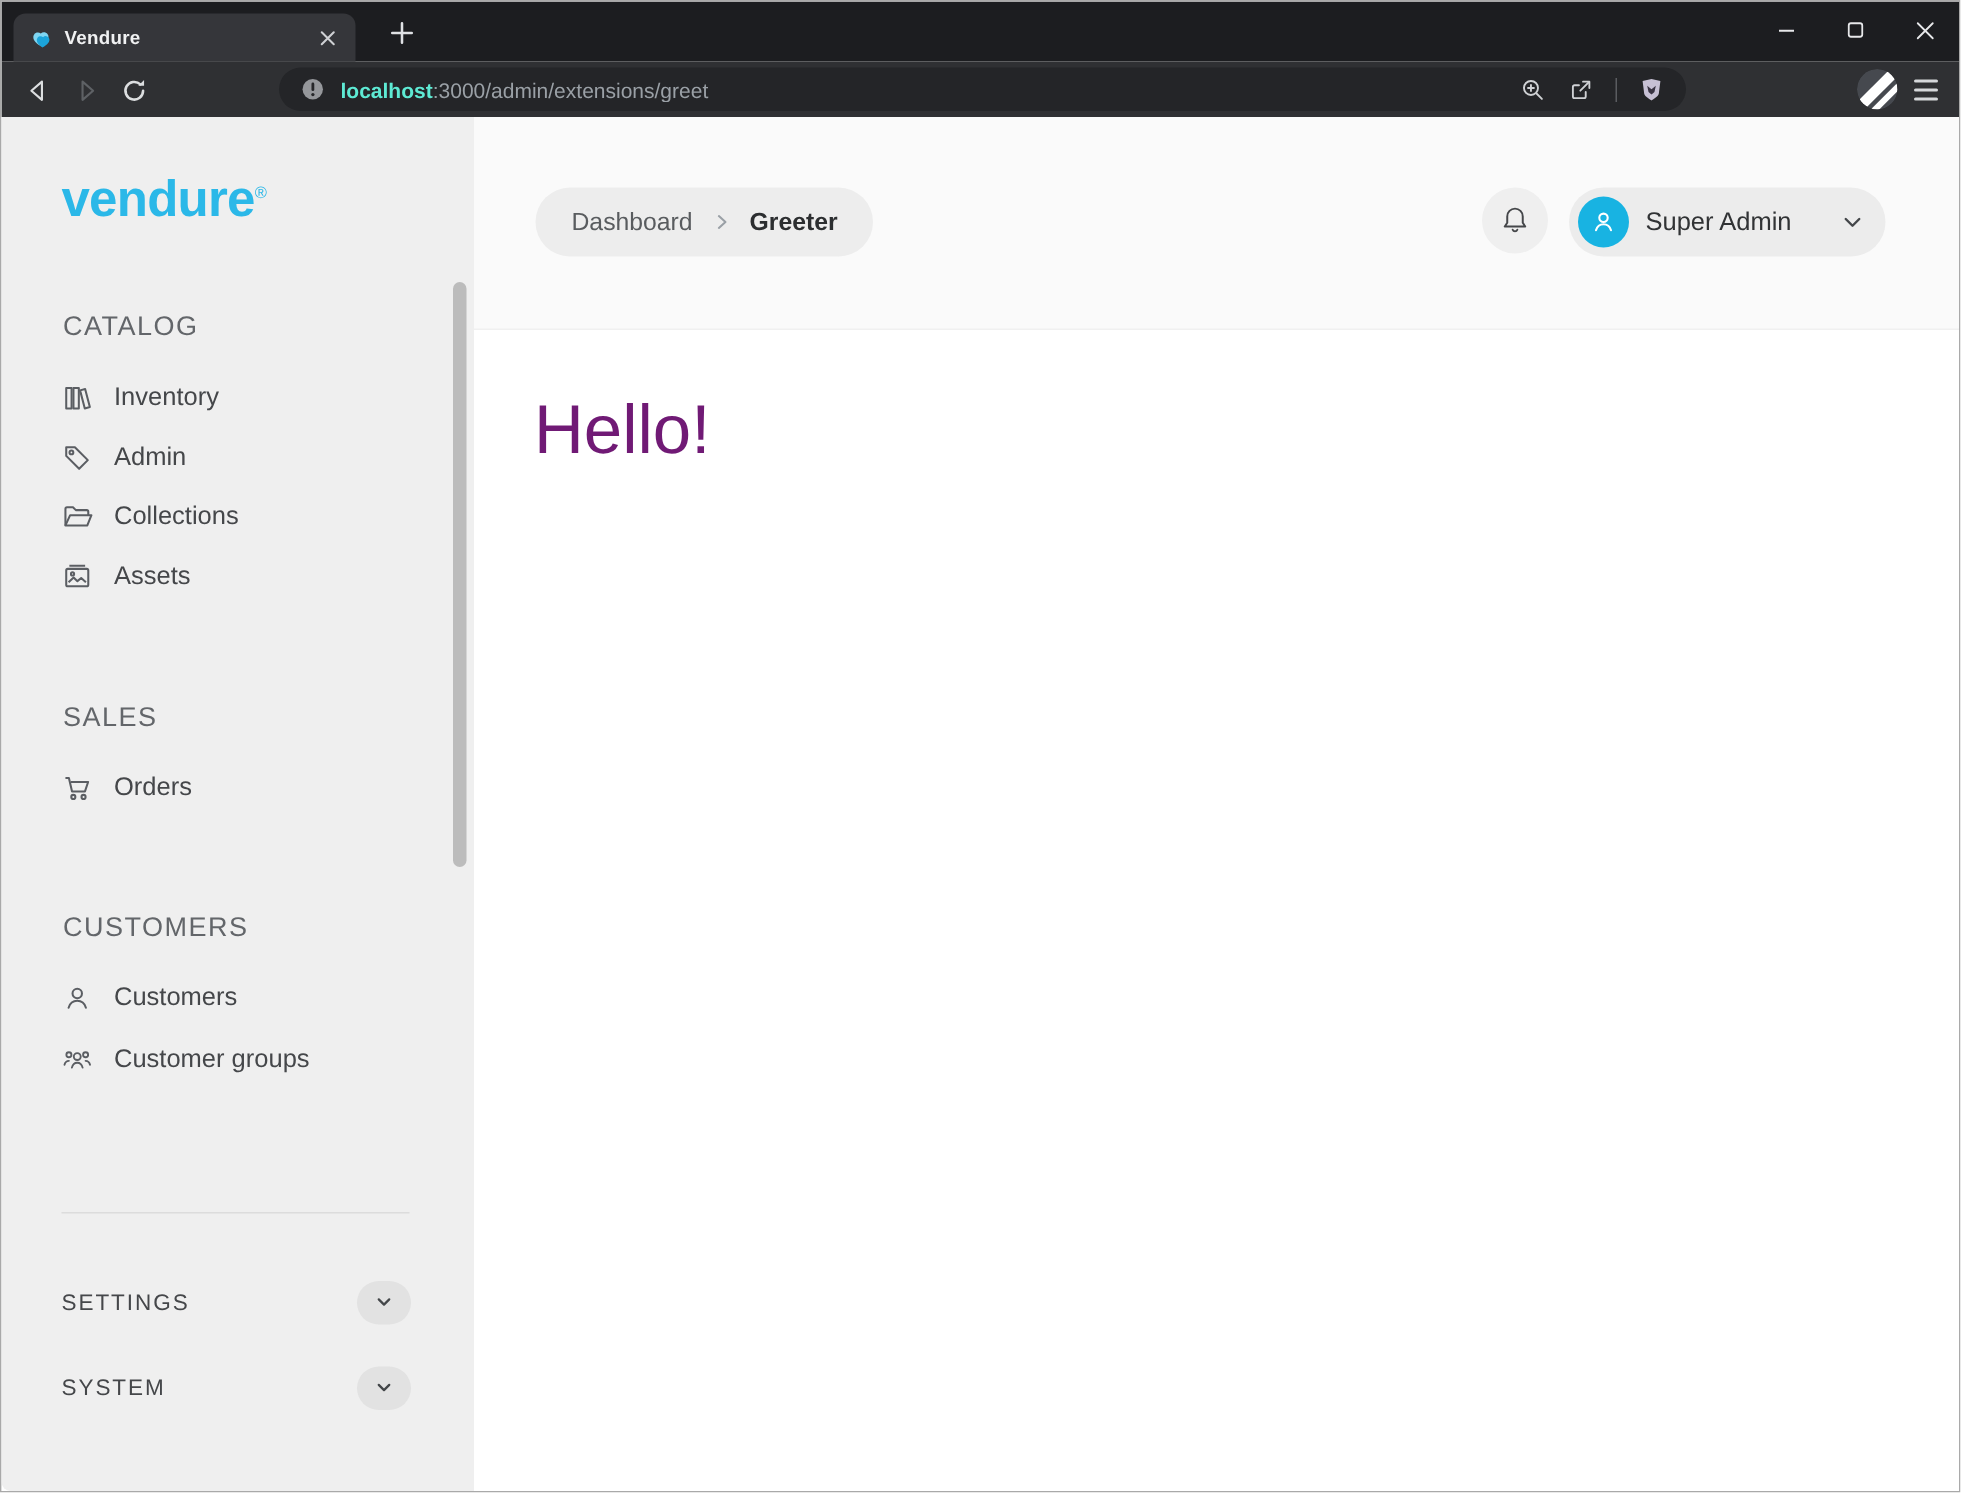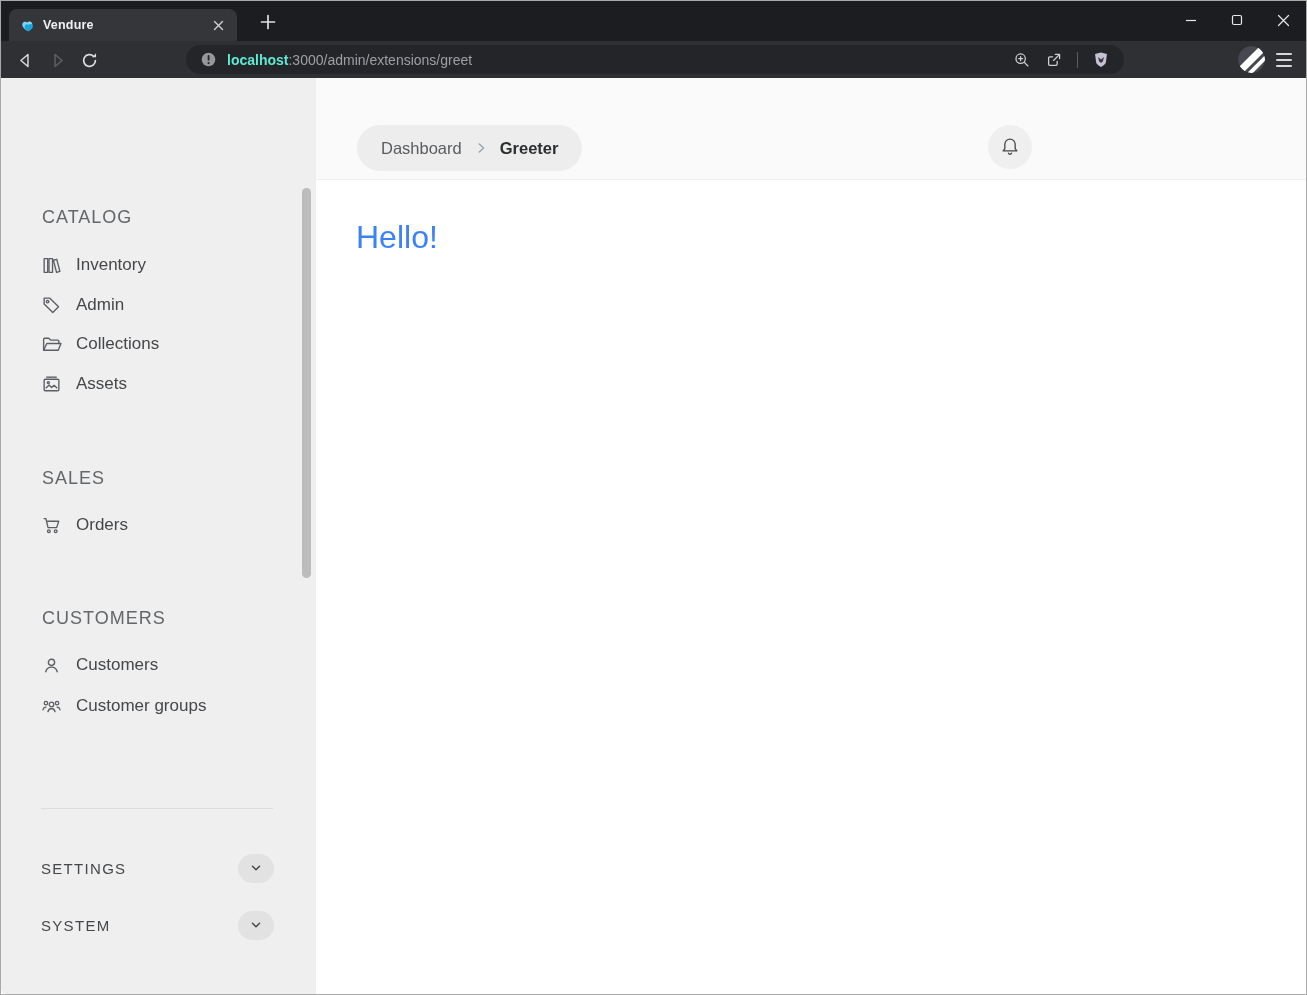--- a/index.html
+++ b/index.html
@@ -67,41 +67,41 @@
   .nav-item { position: absolute; left: 40px; height: 24px; display: flex; align-items: flex-start; gap: 14px; color: #45474a; font-size: 17px; cursor: pointer; }
   .nav-item .nav-icon { color: #5b5e63; display: flex; align-items: center; }
   .side-divider { position: absolute; left: 40px; width: 232px; height: 1px; background: #dcdcdc; }
   .collapse-row { position: absolute; left: 40px; width: 233px; height: 30px; display: flex; align-items: center; justify-content: space-between; cursor: pointer; }
   .collapse-label { font-size: 15px; letter-spacing: 1.3px; color: #45474a; }
   .collapse-pill { width: 36px; height: 29px; border-radius: 15px; background: #e2e2e2; display: flex; align-items: center; justify-content: center; color: #44474a; }
   .side-scrollbar { position: absolute; left: 301px; top: 110px; width: 9px; height: 390px; border-radius: 5px; background: #bcbcbc; cursor: pointer; }
 
   
   .main { flex: 1; display: flex; flex-direction: column; min-width: 0; }
-  .main-header { height: 102px; background: #fafafa; position: relative; flex: 0 0 auto; border-bottom: 1px solid #f0f0f0; }
+  .main-header { height: 142px; background: #fafafa; position: relative; flex: 0 0 auto; border-bottom: 1px solid #f0f0f0; }
   .breadcrumb {
     position: absolute; left: 41px; top: 47px; height: 46px;
     background: #ededed; border-radius: 23px;
     display: inline-flex; align-items: center; gap: 12px; padding: 0 24px;
   }
   .crumb { font-size: 16.5px; color: #595c5f; cursor: pointer; }
   .crumb.current { color: #2c2e30; font-weight: 700; }
   .crumb-sep { color: #9aa0a6; display: flex; align-items: center; }
   .bell-btn { position: absolute; right: 274px; top: 47px; width: 44px; height: 44px; border-radius: 50%; background: #efefef; display: flex; align-items: center; justify-content: center; color: #45474a; cursor: pointer; }
   .user-pill {
     position: absolute; right: 49px; top: 47px; width: 211px; height: 46px;
     background: #ececec; border-radius: 23px;
     display: flex; align-items: center; gap: 11px; padding: 0 14px 0 6px; cursor: pointer;
   }
   .user-avatar { width: 34px; height: 34px; border-radius: 50%; background: #18b3e2; display: flex; align-items: center; justify-content: center; color: #fff; flex: 0 0 34px; }
   .user-name { font-size: 17px; color: #313335; flex: 1; }
   .user-chevron { color: #44474a; display: flex; align-items: center; }
 
   .main-content { flex: 1; background: #fff; padding: 39px 0 0 40px; }
-  .greeting { font-size: 32px; font-weight: 400; color: #3b82f6; letter-spacing: 0; }
+  .greeting { font-size: 46px; font-weight: 400; color: #701a75; letter-spacing: 0; }
 </style>
 </head>
 <body>
 
 <div class="window">
 
   <div class="tabstrip">
     <div class="tab">
       <span style="display:flex">
         <svg width="16" height="16" viewBox="0 0 16 16">
@@ -209,20 +209,21 @@
     <div class="menu-btn">
         <span></span>
         <span></span>
         <span></span>
       </div>
   </div>
 
   <div class="page">
 
     <div class="sidebar">
+      <div class="logo"><span>vendure</span><sup>®</sup></div>
 
       <div class="section-label" style="top:129px">CATALOG</div>
 
       <div class="nav-item" style="top:177px">
         <span class="nav-icon">
           <svg width="21" height="21" viewBox="0 0 20 20" fill="none" stroke="currentColor" stroke-width="1.3" stroke-linejoin="round">
             <rect x="3" y="3.5" width="3.4" height="13"></rect>
               <rect x="7.6" y="3.5" width="3.4" height="13"></rect>
             <path d="M11.8 5l3.2-.9 3 11.5-3.2.9z"></path>
           </svg>
@@ -336,20 +337,34 @@
           <span class="crumb current">Greeter</span>
         </div>
 
         <div class="bell-btn">
           <svg width="22" height="22" viewBox="0 0 20 20" fill="none" stroke="currentColor" stroke-width="1.2" stroke-linecap="round" stroke-linejoin="round">
             <path d="M10 2.8a4.7 4.7 0 0 0-4.7 4.7v3.9L3.8 13.6h12.4l-1.5-2.2V7.5A4.7 4.7 0 0 0 10 2.8z"></path>
             <path d="M8.6 15.6a1.5 1.5 0 0 0 2.8 0"></path>
           </svg>
         </div>
 
+        <div class="user-pill">
+          <span class="user-avatar">
+            <svg width="20" height="20" viewBox="0 0 20 20" fill="none" stroke="currentColor" stroke-width="1.4" stroke-linecap="round">
+              <circle cx="10" cy="7.2" r="2.8"></circle>
+                <path d="M5 15.5c.8-2.7 2.7-4 5-4s4.2 1.3 5 4"></path>
+            </svg>
+          </span>
+          <span class="user-name">Super Admin</span>
+          <span class="user-chevron">
+            <svg width="16" height="16" viewBox="0 0 16 16" fill="none" stroke="currentColor" stroke-width="1.6" stroke-linecap="round" stroke-linejoin="round">
+                <path d="M3.5 6l4.5 4.5L12.5 6"></path>
+              </svg>
+          </span>
+        </div>
       </div>
 
       <div class="main-content">
         <h1 class="greeting">Hello!</h1>
       </div>
     </div>
 
   </div>
 </div>
 

